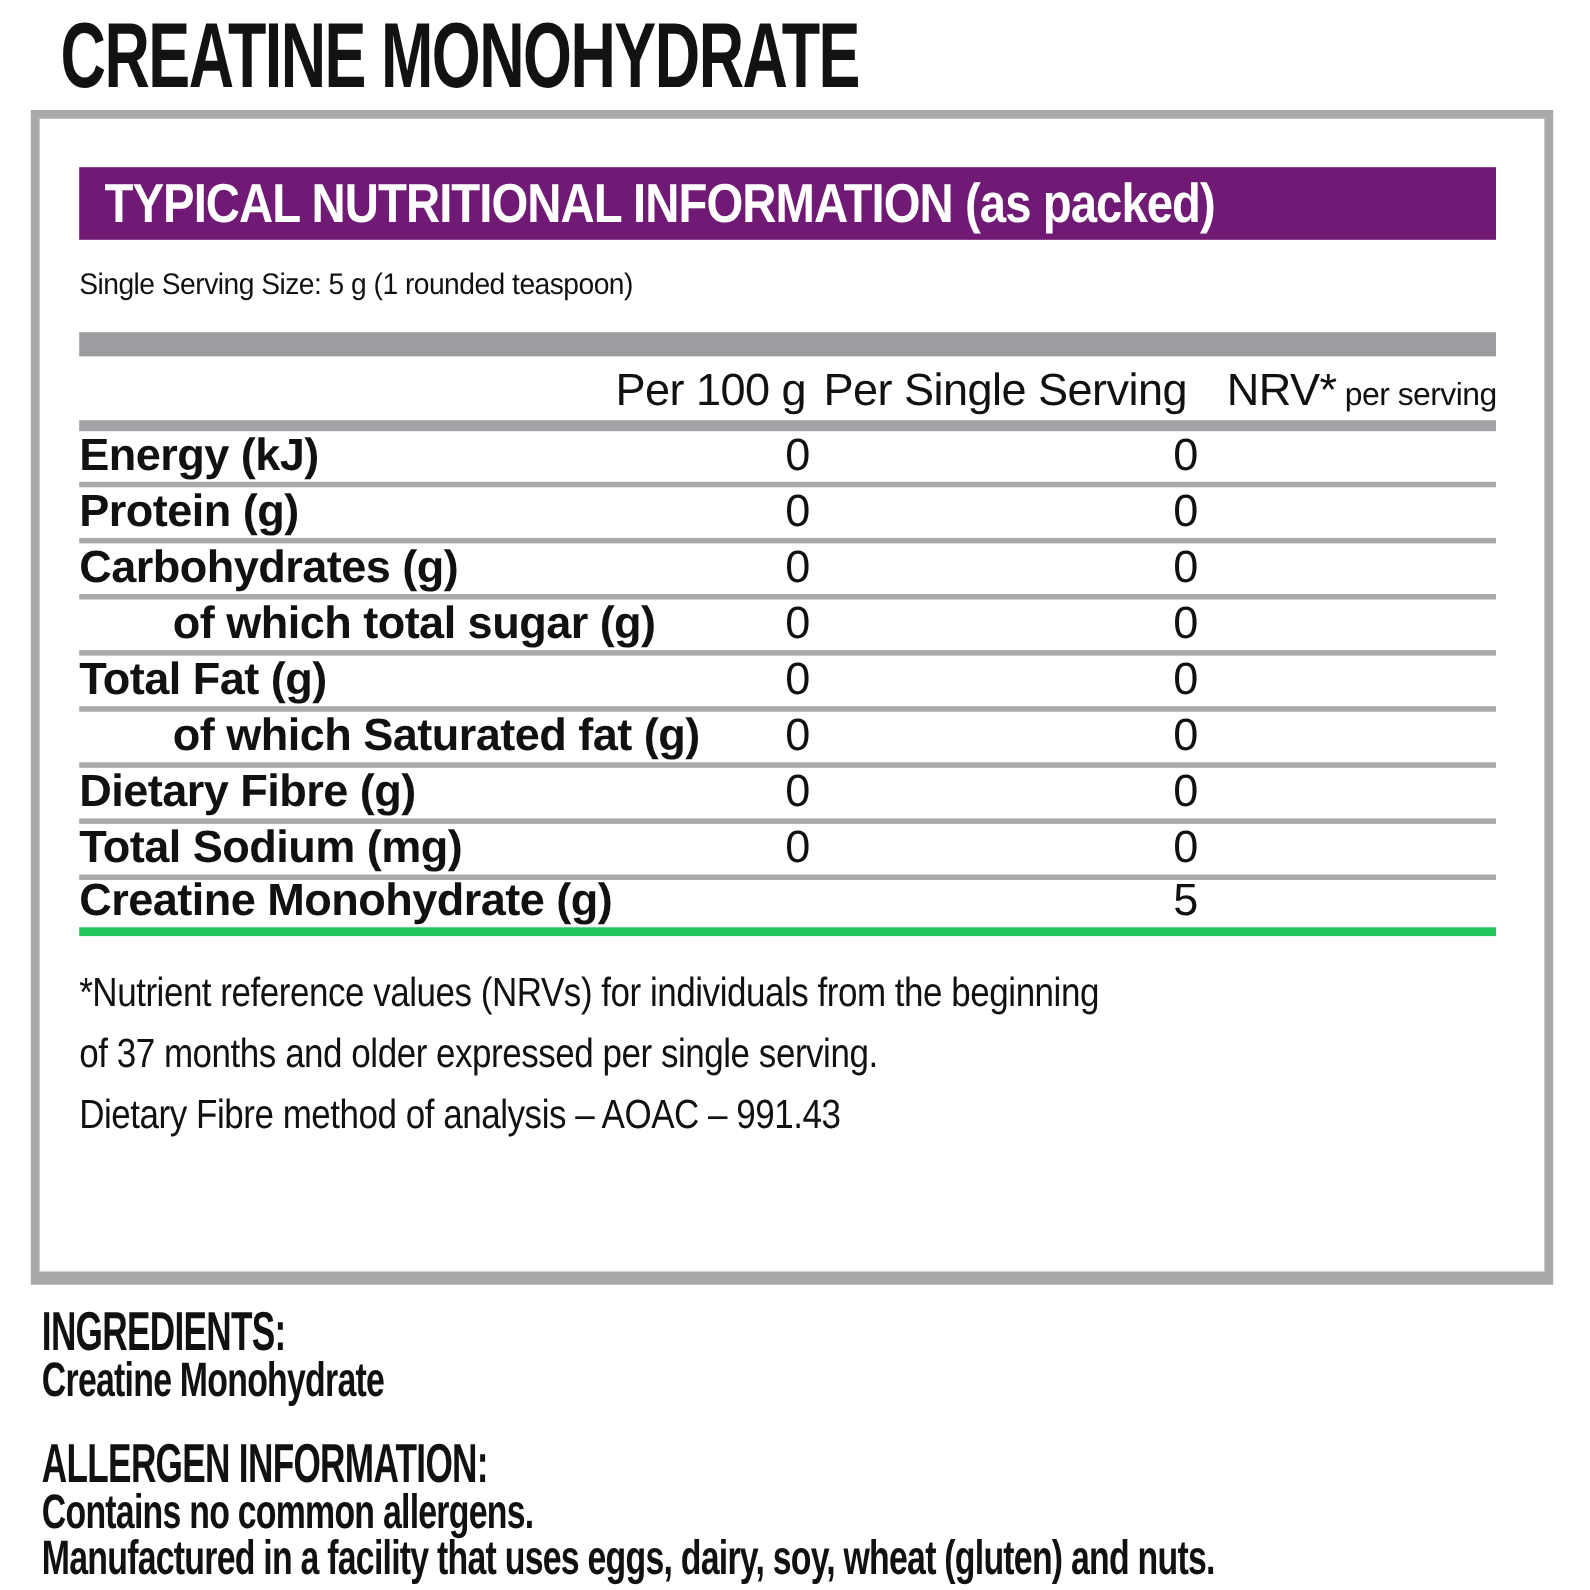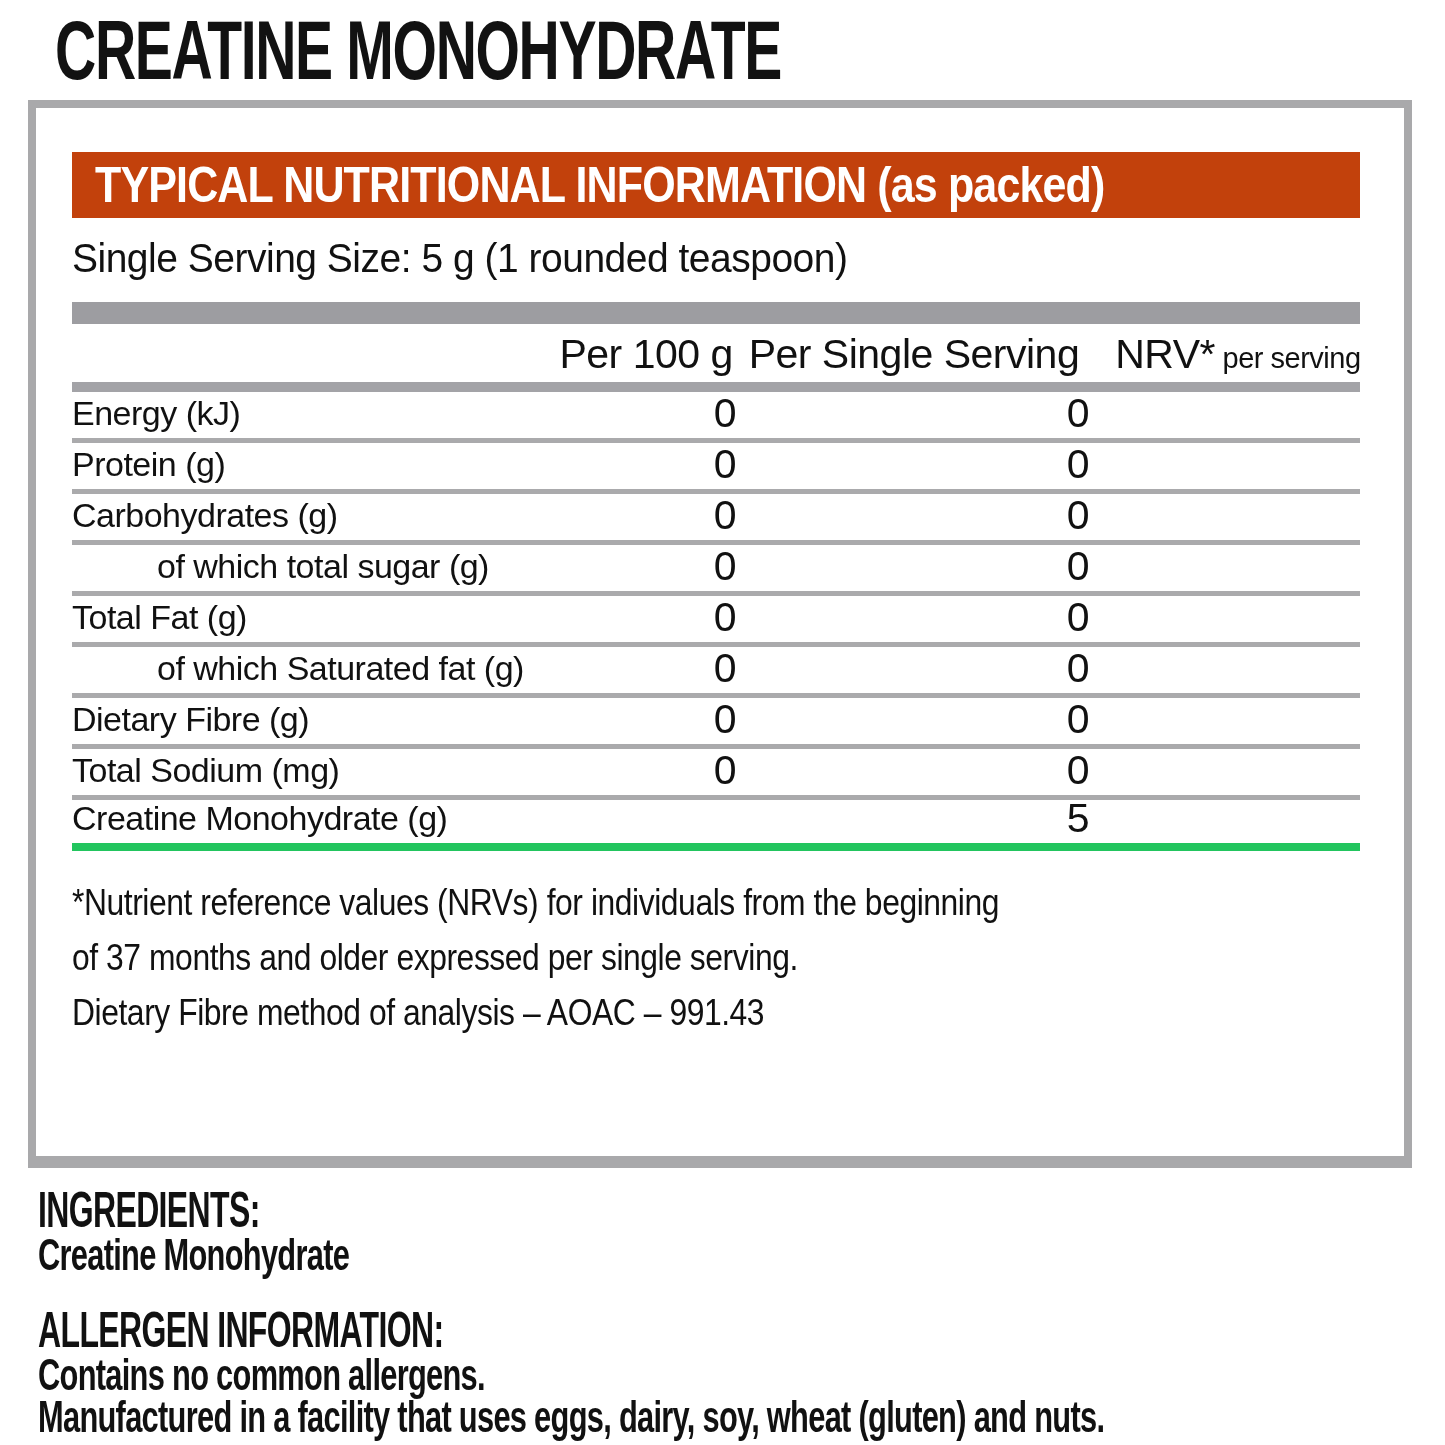--- a/index.html
+++ b/index.html
@@ -25,34 +25,34 @@
   .panel {
     position: absolute; left: 28px; top: 100px;
     width: 1384px; height: 1068px;
     border: 8px solid #a9a9ab;
     border-bottom-width: 12px;
     background: #ffffff;
     padding: 44px 44px 0 36px;
   }
 
   .black-bar {
-    background: #c2410c; color: #ffffff;
+    background: #701a75; color: #ffffff;
     height: 66px; line-height: 66px;
     padding-left: 23px;
     white-space: nowrap; overflow: hidden;
   }
   .black-bar .bar-text {
     display: inline-block;
     font-size: 50px; font-weight: bold; letter-spacing: -1px;
     transform: scaleX(0.86); transform-origin: left center;
   }
 
   .serving-lines { margin-top: 12px; }
   .serving-line {
-    font-size: 41px; line-height: 56px; white-space: nowrap;
+    font-size: 27px; line-height: 56px; white-space: nowrap;
   }
   .serving-line .cond {
     display: inline-block;
     transform: scaleX(0.95); transform-origin: left center;
     letter-spacing: -0.5px;
   }
 
   .thick-bar { margin-top: 16px; height: 22px; background: #9d9da1; }
 
   
@@ -70,22 +70,23 @@
   .mid-bar { height: 10px; background: #a3a3a7; }
 
   
   .nrow {
     position: relative; height: 51px;
     border-bottom: 5px solid #aaaaac;
   }
   .nrow.last { border-bottom: 8px solid #22c55e; }
   .nrow .rlabel {
     position: absolute; left: 0; bottom: 0;
-    font-size: 34px; line-height: 50px; letter-spacing: -0.5px;
+    font-size: 41px; line-height: 50px; letter-spacing: -0.5px;
     white-space: nowrap;
+    font-weight: bold;
   }
   .nrow.indent .rlabel { left: 85px; }
   .nrow .v { position: absolute; bottom: 0; left: 0; font-size: 41px; line-height: 50px; text-align: right; }
   .nrow .v1 { width: 51.6%; }
   .nrow .v2 { width: 79%; }
   .nrow .v3 { left: 81%; width: auto; text-align: left; }
 
   
   .footnote { margin-top: 24px; }
   .footnote-line {

